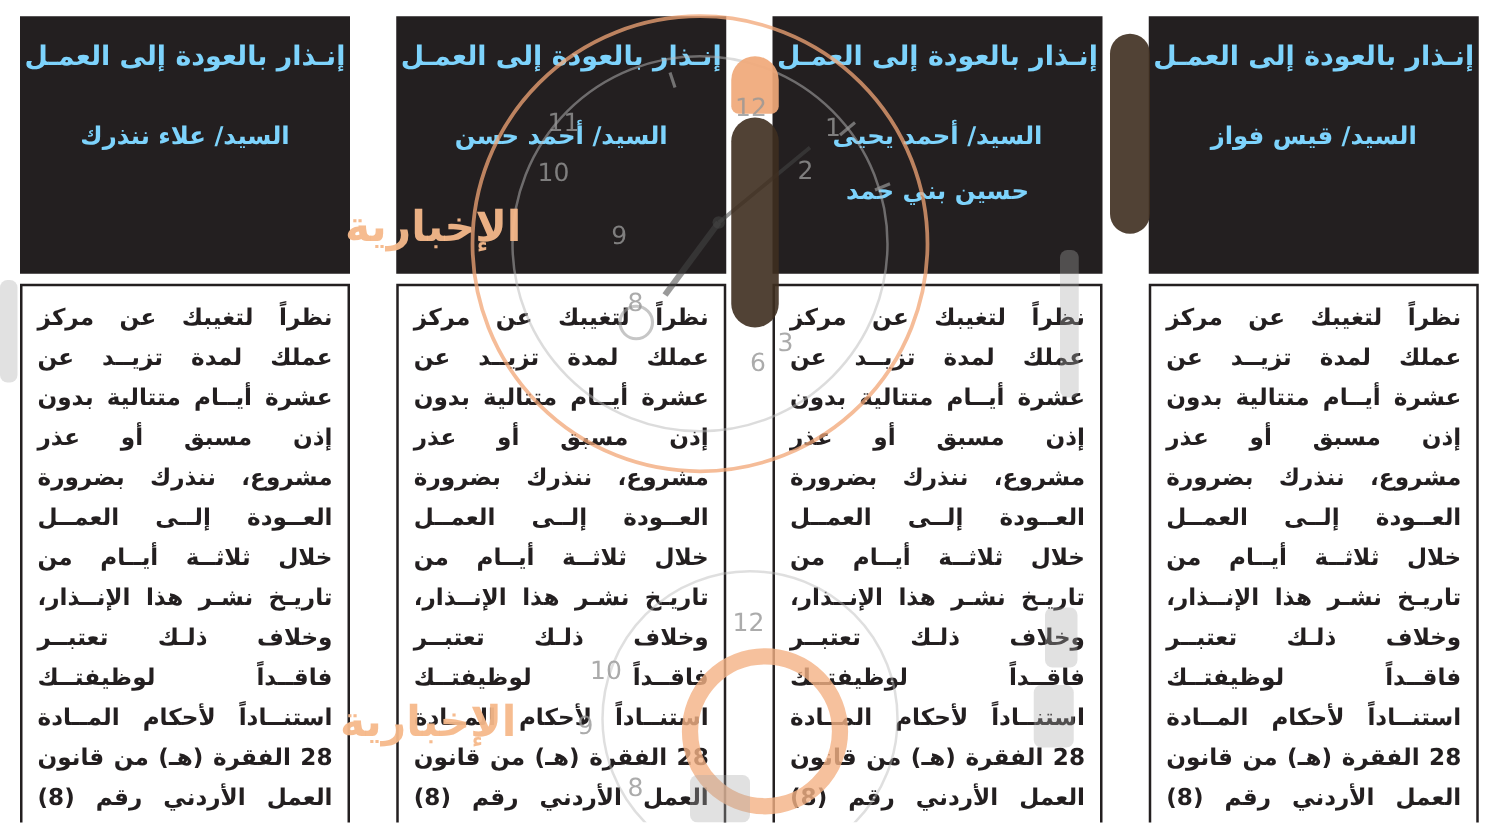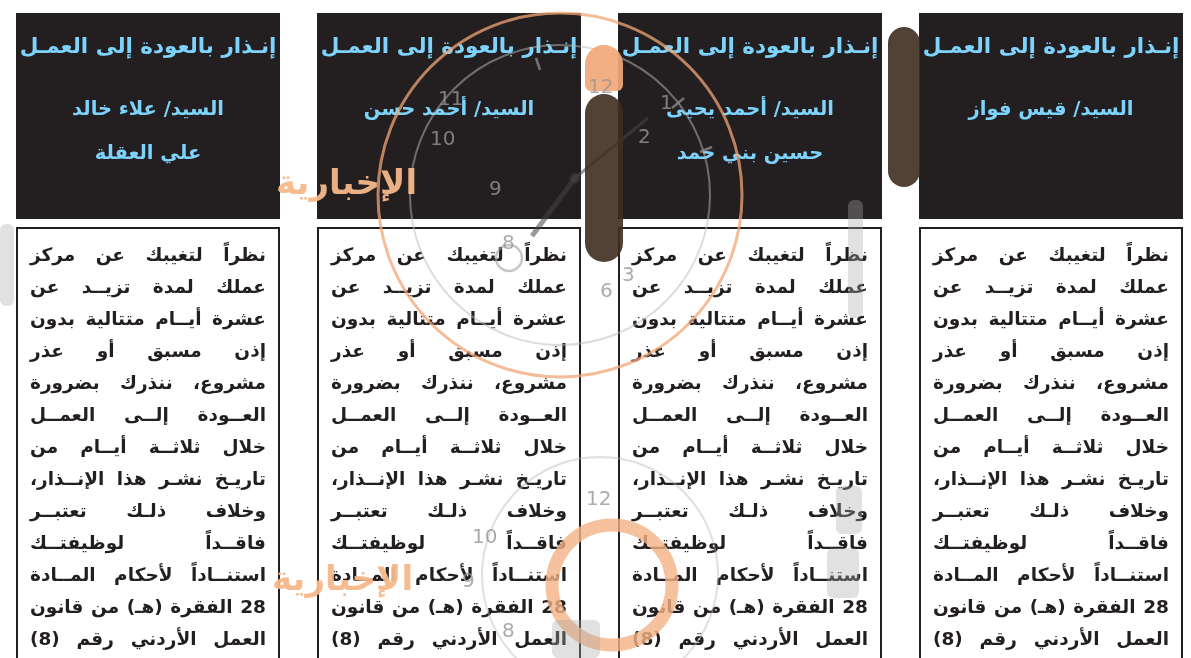--- a/index.html
+++ b/index.html
@@ -93,22 +93,21 @@
     </header>
     <div class="ad-body">
       <p class="ad-text">نظراً لتغيبك عن مركز عملك لمدة تزيــد عن عشرة أيــام متتالية بدون إذن مسبق أو عذر مشروع، ننذرك بضرورة العــودة إلــى العمــل خلال ثلاثــة أيــام من تاريـخ نشـر هذا الإنــذار، وخلاف ذلـك تعتبــر فاقــداً لوظيفتــك استنــاداً لأحكام المــادة 28 الفقرة (هـ) من قانون العمل الأردني رقم (8) لسنة 1996.</p>
 
     </div>
   </article>
 
   <article class="ad">
     <header class="ad-header">
       <h2 class="ad-title">إنـذار بالعودة إلى العمـل</h2>
-      <div class="ad-name first">السيد/ علاء خالد</div>
-      <div class="ad-name second">علي العقلة</div>
+      <div class="ad-name first">السيد/ علاء ننذرك</div>
     </header>
     <div class="ad-body">
       <p class="ad-text">نظراً لتغيبك عن مركز عملك لمدة تزيــد عن عشرة أيــام متتالية بدون إذن مسبق أو عذر مشروع، ننذرك بضرورة العــودة إلــى العمــل خلال ثلاثــة أيــام من تاريـخ نشـر هذا الإنــذار، وخلاف ذلـك تعتبــر فاقــداً لوظيفتــك استنــاداً لأحكام المــادة 28 الفقرة (هـ) من قانون العمل الأردني رقم (8) لسنة 1996.</p>
 
     </div>
   </article>
 
 </div>
 
 <div class="wm">

